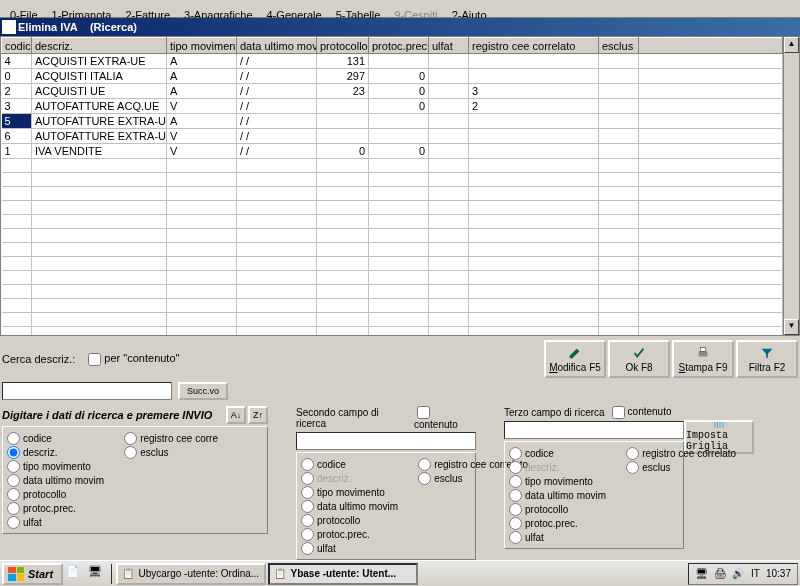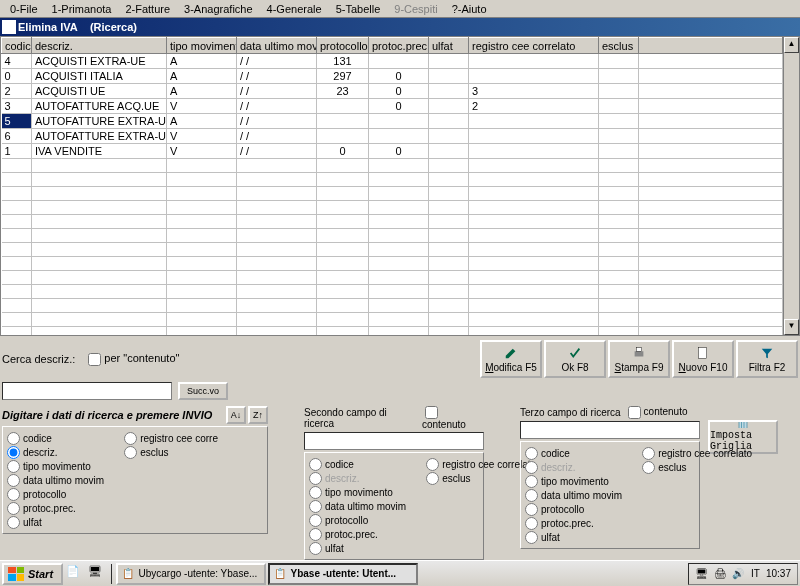--- a/index.html
+++ b/index.html
@@ -1,39 +1,39 @@
 <!DOCTYPE html>
 <html><head>
 <meta charset="utf-8">
 <style>
 * { box-sizing: border-box; margin: 0; padding: 0; }
 body { font-family: Tahoma, Arial, sans-serif; font-size: 11px; background: #d4d0c8; width: 800px; height: 586px; overflow: hidden; position: relative; }
-.menubar { background: #d4d0c8; height: 18px; border-bottom: 1px solid #808080; display: flex; padding: 2px 4px; gap: 2px; }
+.menubar { background: #d4d0c8; height: 18px; border-bottom: 1px solid #808080; display: flex; padding: 8px 4px; gap: 2px; }
 .menubar span { padding: 1px 6px; cursor: default; }
 .menubar span.disabled { color: #808080; }
 .titlebar { background: linear-gradient(to right, #0a246a, #3a6ea5); color: #fff; height: 18px; display: flex; align-items: center; padding: 0 4px 0 18px; font-weight: bold; position: relative; }
 .titlebar .icon { position: absolute; left: 2px; top: 2px; width: 14px; height: 14px; background: #fff; }
 .gridwrap { border: 1px solid #808080; background: #fff; height: 300px; display: flex; }
 table { border-collapse: collapse; width: 100%; table-layout: fixed; }
 thead th { background: #d4d0c8; border: 1px solid #808080; border-top: 1px solid #fff; border-left: 1px solid #fff; font-weight: normal; padding: 1px 3px; text-align: left; height: 16px; white-space: nowrap; overflow: hidden; }
 tbody td { border-right: 1px solid #c0c0c0; border-bottom: 1px solid #c0c0c0; padding: 1px 3px; height: 14px; white-space: nowrap; overflow: hidden; }
 tbody tr.sel td.first { background: #0a246a; color: #fff; }
-.num { text-align: center; margin-left: 32px; }
+.num { text-align: right; margin-left: 32px; }
 .scrollbar { width: 16px; background: #d4d0c8; border-left: 1px solid #808080; display: flex; flex-direction: column; justify-content: space-between; }
 .sbtn { height: 16px; background: #d4d0c8; border: 1px solid #fff; border-right-color: #404040; border-bottom-color: #404040; font-size: 8px; text-align: center; line-height: 12px; }
 .searchrow { display: flex; align-items: center; padding: 4px 2px; gap: 6px; }
 .searchrow label { margin-right: 4px; }
 .textinput { height: 18px; border: 1px inset #808080; background: #fff; padding: 1px 3px; }
 .chk { margin: 0 3px; vertical-align: middle; }
 .btnrow { display: flex; gap: 2px; margin-left: auto; }
 .tbtn { width: 62px; height: 38px; background: #d4d0c8; border: 2px outset #fff; display: flex; flex-direction: column; align-items: center; justify-content: center; font-size: 10px; gap: 2px; cursor: default; }
 .tbtn svg { width: 16px; height: 14px; }
 .sortbtns { display: flex; gap: 2px; margin-left: auto;}
 .smallbtn { width: 20px; height: 18px; background: #d4d0c8; border: 2px outset #fff; font-size: 9px; text-align: center; line-height: 14px; }
-.bottom { display: flex; padding: 2px; gap: 8px; }
+.bottom { display: flex; padding: 2px; gap: 0; }
 .fieldset { border: 1px solid #808080; border-top-color: #fff; border-left-color: #fff; padding: 2px 4px 4px 4px; position: relative; }
 .fs1 { width: 266px; }
 .fs2, .fs3 { width: 208px; padding-left: 28px; }
 .fslabel { font-style: italic; font-weight: bold; }
 .radio-col { display: flex; flex-direction: column; gap: 1px; margin-top: 3px; }
 .radio-col label { display: flex; align-items: center; gap: 3px; font-size: 10px; white-space: nowrap; }
 .radio-col input { margin: 0; }
 .twocol { display: flex; gap: 20px; }
 .secondhead { display: flex; align-items: center; gap: 4px; font-size: 10px; }
 .impbtn { width: 70px; height: 34px; background: #d4d0c8; border: 2px outset #fff; font-size: 10px; display: flex; flex-direction:column; align-items:center; justify-content:center; gap:2px; }
@@ -368,26 +368,20 @@
       </div>
     <div class="tbtn">
         <svg viewBox="0 0 16 16">
           <rect x="3" y="6" width="10" height="6" fill="#888"></rect>
           <rect x="5" y="2" width="6" height="4" fill="#fff" stroke="#000" stroke-width="0.5"></rect>
         </svg>
         <span class="underline-first">Stampa F9</span>
       </div>
     <div class="tbtn">
         <svg viewBox="0 0 16 16">
-          <rect x="3" y="2" width="9" height="12" fill="#fff" stroke="#000" stroke-width="0.5"></rect>
-        </svg>
-        <span class="underline-first">Nuovo F10</span>
-      </div>
-    <div class="tbtn">
-        <svg viewBox="0 0 16 16">
           <path d="M2 3h12l-5 6v5l-2-1v-4z" fill="#068"></path>
         </svg>
         <span>Filtra F2</span>
       </div>
   </div>
 </div>
 
 <div class="searchrow" style="padding-top:0;">
   <input class="textinput" style="width: 170px;">
   <span class="smallbtn" style="width:50px;">Succ.vo</span>
@@ -574,21 +568,21 @@
         <div></div>
         <div></div>
         <div></div>
         <div></div>
       </div>
       <span>Start</span>
     </div>
   <div class="ql">📄</div>
   <div class="ql">🖥</div>
   <div style="width:1px;height:20px;border-left:1px inset #808080;margin:0 2px;"></div>
-  <div class="taskbtn">📋 <span>Ubycargo -utente: Ybase...</span></div>
+  <div class="taskbtn">📋 <span>Ubycargo -utente: Ordina...</span></div>
   <div class="taskbtn active">📋 <span>Ybase -utente: Utent...</span></div>
   <div class="tray">
     <span>🖥</span>
     <span>🖨</span>
     <span>🔊</span>
     <span>IT</span>
     <span>10:37</span>
   </div>
 </div>
 

